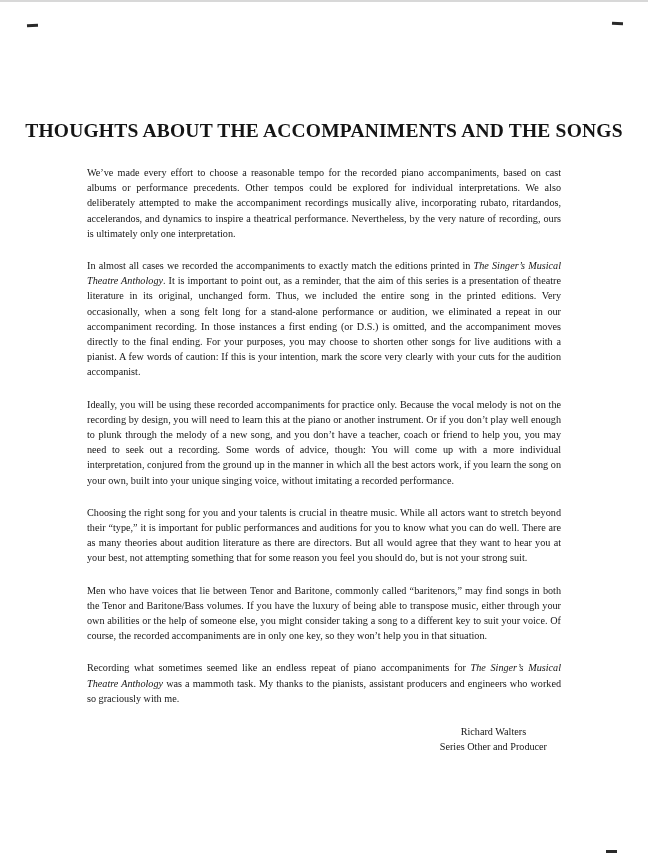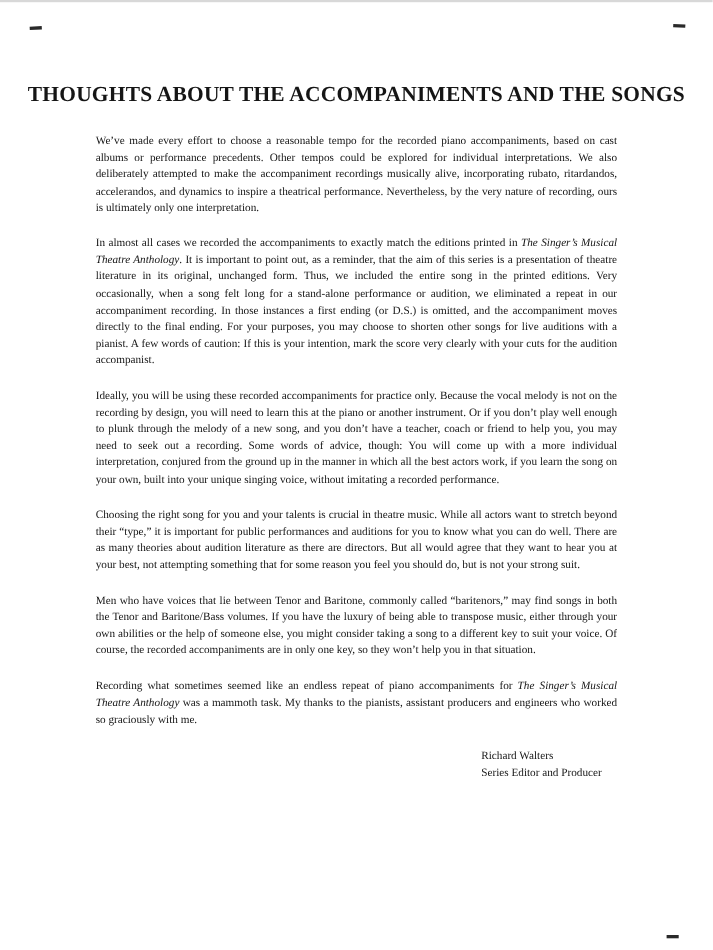--- a/index.html
+++ b/index.html
@@ -23,21 +23,21 @@
   }
   .crop-mark {
     position: absolute;
     background: #2a2a2a;
   }
   .crop-mark.tl { top: 24px; left: 27px;  width: 11px; height: 3px; transform: rotate(-3deg); }
   .crop-mark.tr { top: 22px; left: 612px; width: 11px; height: 3px; transform: rotate(3deg); }
   .crop-mark.br { top: 850px; left: 606px; width: 11px; height: 3px; }
   .page-title {
     margin: 0;
-    padding-top: 76px;
+    padding-top: 120px;
     text-align: center;
     font-size: 19.5px;
     font-weight: bold;
     letter-spacing: 0.2px;
     white-space: nowrap;
   }
   .body-column {
     width: 474px;
     margin: 23px auto 0 auto;
   }
@@ -46,20 +46,21 @@
     font-size: 10.2px;
     line-height: 15.2px;
     text-align: justify;
   }
   .body-paragraph em {
     font-style: italic;
   }
   .signature-block {
     margin: 18px 14px 0 auto;
     width: fit-content;
+    text-align: center;
     font-size: 10.2px;
     line-height: 15.2px;
   }
 </style>
 </head>
 <body>
 
 <div class="scan-topline"></div>
 <div class="crop-mark tl"></div>
 <div class="crop-mark tr"></div>
@@ -72,15 +73,15 @@
       <p class="body-paragraph"><span>We’ve made every effort to choose a reasonable tempo for the recorded piano accompaniments, based on cast albums or performance precedents. Other tempos could be explored for individual interpretations. We also deliberately attempted to make the accompaniment recordings musically alive, incorporating rubato, ritardandos, accelerandos, and dynamics to inspire a theatrical performance. Nevertheless, by the very nature of recording, ours is ultimately only one interpretation.</span></p>
       <p class="body-paragraph"><span>In almost all cases we recorded the accompaniments to exactly match the editions printed in </span><em>The Singer’s Musical Theatre Anthology</em><span>. It is important to point out, as a reminder, that the aim of this series is a presentation of theatre literature in its original, unchanged form. Thus, we included the entire song in the printed editions. Very occasionally, when a song felt long for a stand-alone performance or audition, we eliminated a repeat in our accompaniment recording. In those instances a first ending (or D.S.) is omitted, and the accompaniment moves directly to the final ending. For your purposes, you may choose to shorten other songs for live auditions with a pianist. A few words of caution: If this is your intention, mark the score very clearly with your cuts for the audition accompanist.</span></p>
       <p class="body-paragraph"><span>Ideally, you will be using these recorded accompaniments for practice only. Because the vocal melody is not on the recording by design, you will need to learn this at the piano or another instrument. Or if you don’t play well enough to plunk through the melody of a new song, and you don’t have a teacher, coach or friend to help you, you may need to seek out a recording. Some words of advice, though: You will come up with a more individual interpretation, conjured from the ground up in the manner in which all the best actors work, if you learn the song on your own, built into your unique singing voice, without imitating a recorded performance.</span></p>
       <p class="body-paragraph"><span>Choosing the right song for you and your talents is crucial in theatre music. While all actors want to stretch beyond their “type,” it is important for public performances and auditions for you to know what you can do well. There are as many theories about audition literature as there are directors. But all would agree that they want to hear you at your best, not attempting something that for some reason you feel you should do, but is not your strong suit.</span></p>
       <p class="body-paragraph"><span>Men who have voices that lie between Tenor and Baritone, commonly called “baritenors,” may find songs in both the Tenor and Baritone/Bass volumes. If you have the luxury of being able to transpose music, either through your own abilities or the help of someone else, you might consider taking a song to a different key to suit your voice. Of course, the recorded accompaniments are in only one key, so they won’t help you in that situation.</span></p>
       <p class="body-paragraph"><span>Recording what sometimes seemed like an endless repeat of piano accompaniments for </span><em>The Singer’s Musical Theatre Anthology</em><span> was a mammoth task. My thanks to the pianists, assistant producers and engineers who worked so graciously with me.</span></p>
     </div>
 
   <div class="signature-block">
     <div>Richard Walters</div>
-    <div>Series Editor and Producer</div>
+    <div>Series Other and Producer</div>
   </div>
 </div>
 
 </body></html>

